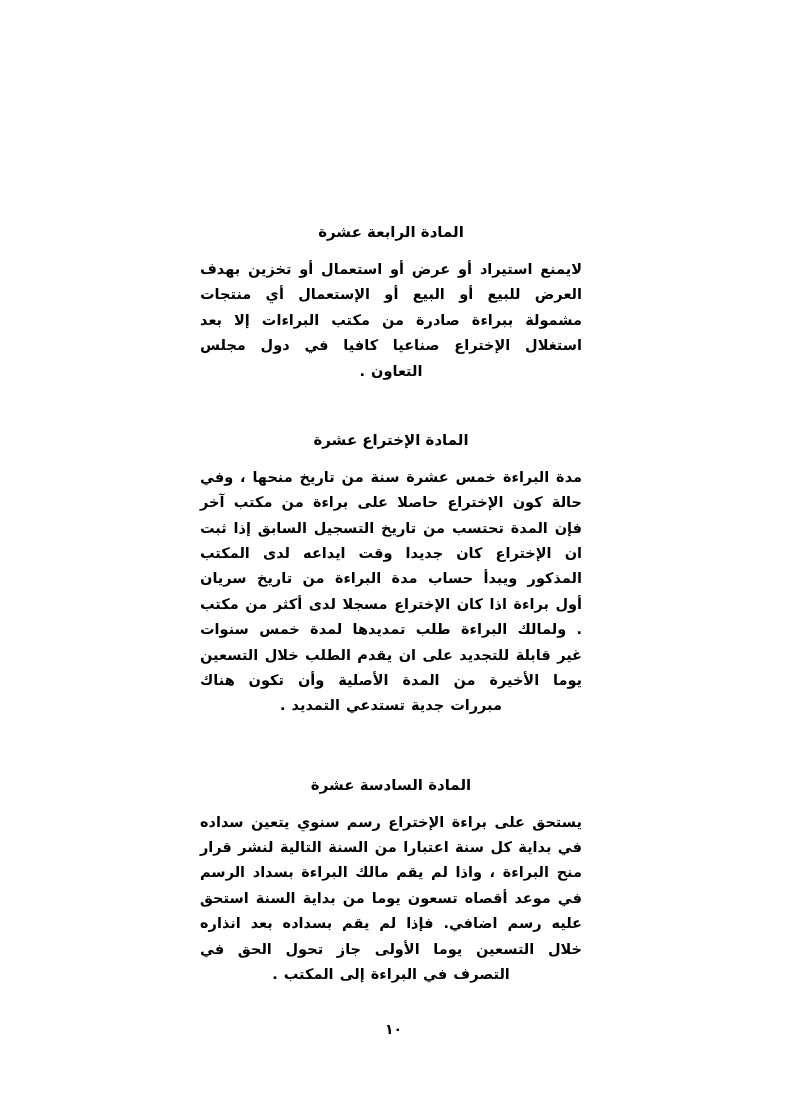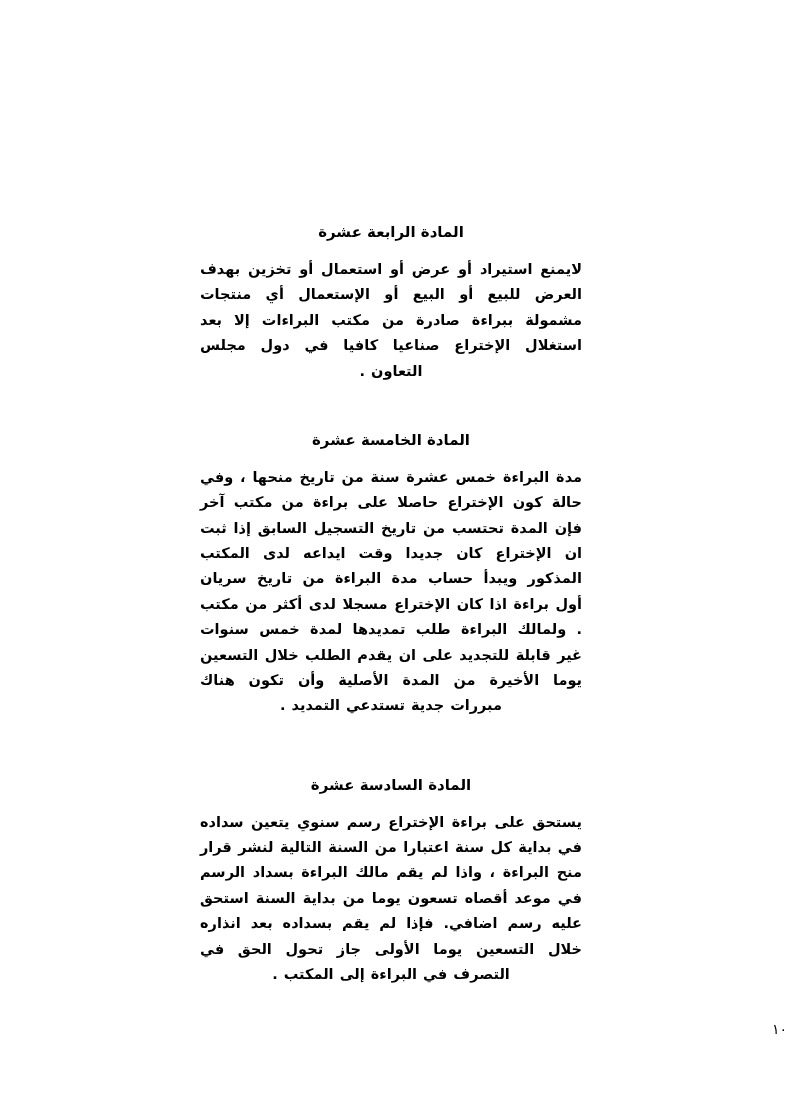--- a/index.html
+++ b/index.html
@@ -52,41 +52,42 @@
     word-spacing: 1px;
     font-weight: bold;
   }
   .spacer-1 { height: 46px; }
   .spacer-2 { height: 56px; }
   .page-number {
     position: absolute;
     bottom: 62px;
     left: 0;
     width: 100%;
+    text-align: center;
     font-size: 14px;
-    font-weight: normal;
+    font-weight: bold;
     letter-spacing: 1px;
   }
 </style>
 </head>
 <body>
 
 <div class="page">
 
   <div class="content">
 
     <div class="article">
       <h2 class="article-title">المادة الرابعة عشرة</h2>
       <p class="article-body">لايمنع استيراد أو عرض أو استعمال أو تخزين بهدف العرض للبيع أو البيع أو الإستعمال أي منتجات مشمولة ببراءة صادرة من مكتب البراءات إلا بعد استغلال الإختراع صناعيا كافيا في دول مجلس التعاون .</p>
     </div>
 
     <div class="spacer-1"></div>
 
     <div class="article">
-      <h2 class="article-title">المادة الخامسة عشرة</h2>
+      <h2 class="article-title">المادة الإختراع عشرة</h2>
       <p class="article-body">مدة البراءة خمس عشرة سنة من تاريخ منحها ، وفي حالة كون الإختراع حاصلا على براءة من مكتب آخر فإن المدة تحتسب من تاريخ التسجيل السابق إذا ثبت ان الإختراع كان جديدا وقت ايداعه لدى المكتب المذكور ويبدأ حساب مدة البراءة من تاريخ سريان أول براءة اذا كان الإختراع مسجلا لدى أكثر من مكتب . ولمالك البراءة طلب تمديدها لمدة خمس سنوات غير قابلة للتجديد على ان يقدم الطلب خلال التسعين يوما الأخيرة من المدة الأصلية وأن تكون هناك مبررات جدية تستدعي التمديد .</p>
     </div>
 
     <div class="spacer-2"></div>
 
     <div class="article">
       <h2 class="article-title">المادة السادسة عشرة</h2>
       <p class="article-body">يستحق على براءة الإختراع رسم سنوي يتعين سداده في بداية كل سنة اعتبارا من السنة التالية لنشر قرار منح البراءة ، واذا لم يقم مالك البراءة بسداد الرسم في موعد أقصاه تسعون يوما من بداية السنة استحق عليه رسم اضافي. فإذا لم يقم بسداده بعد انذاره خلال التسعين يوما الأولى جاز تحول الحق في التصرف في البراءة إلى المكتب .</p>
     </div>
 

